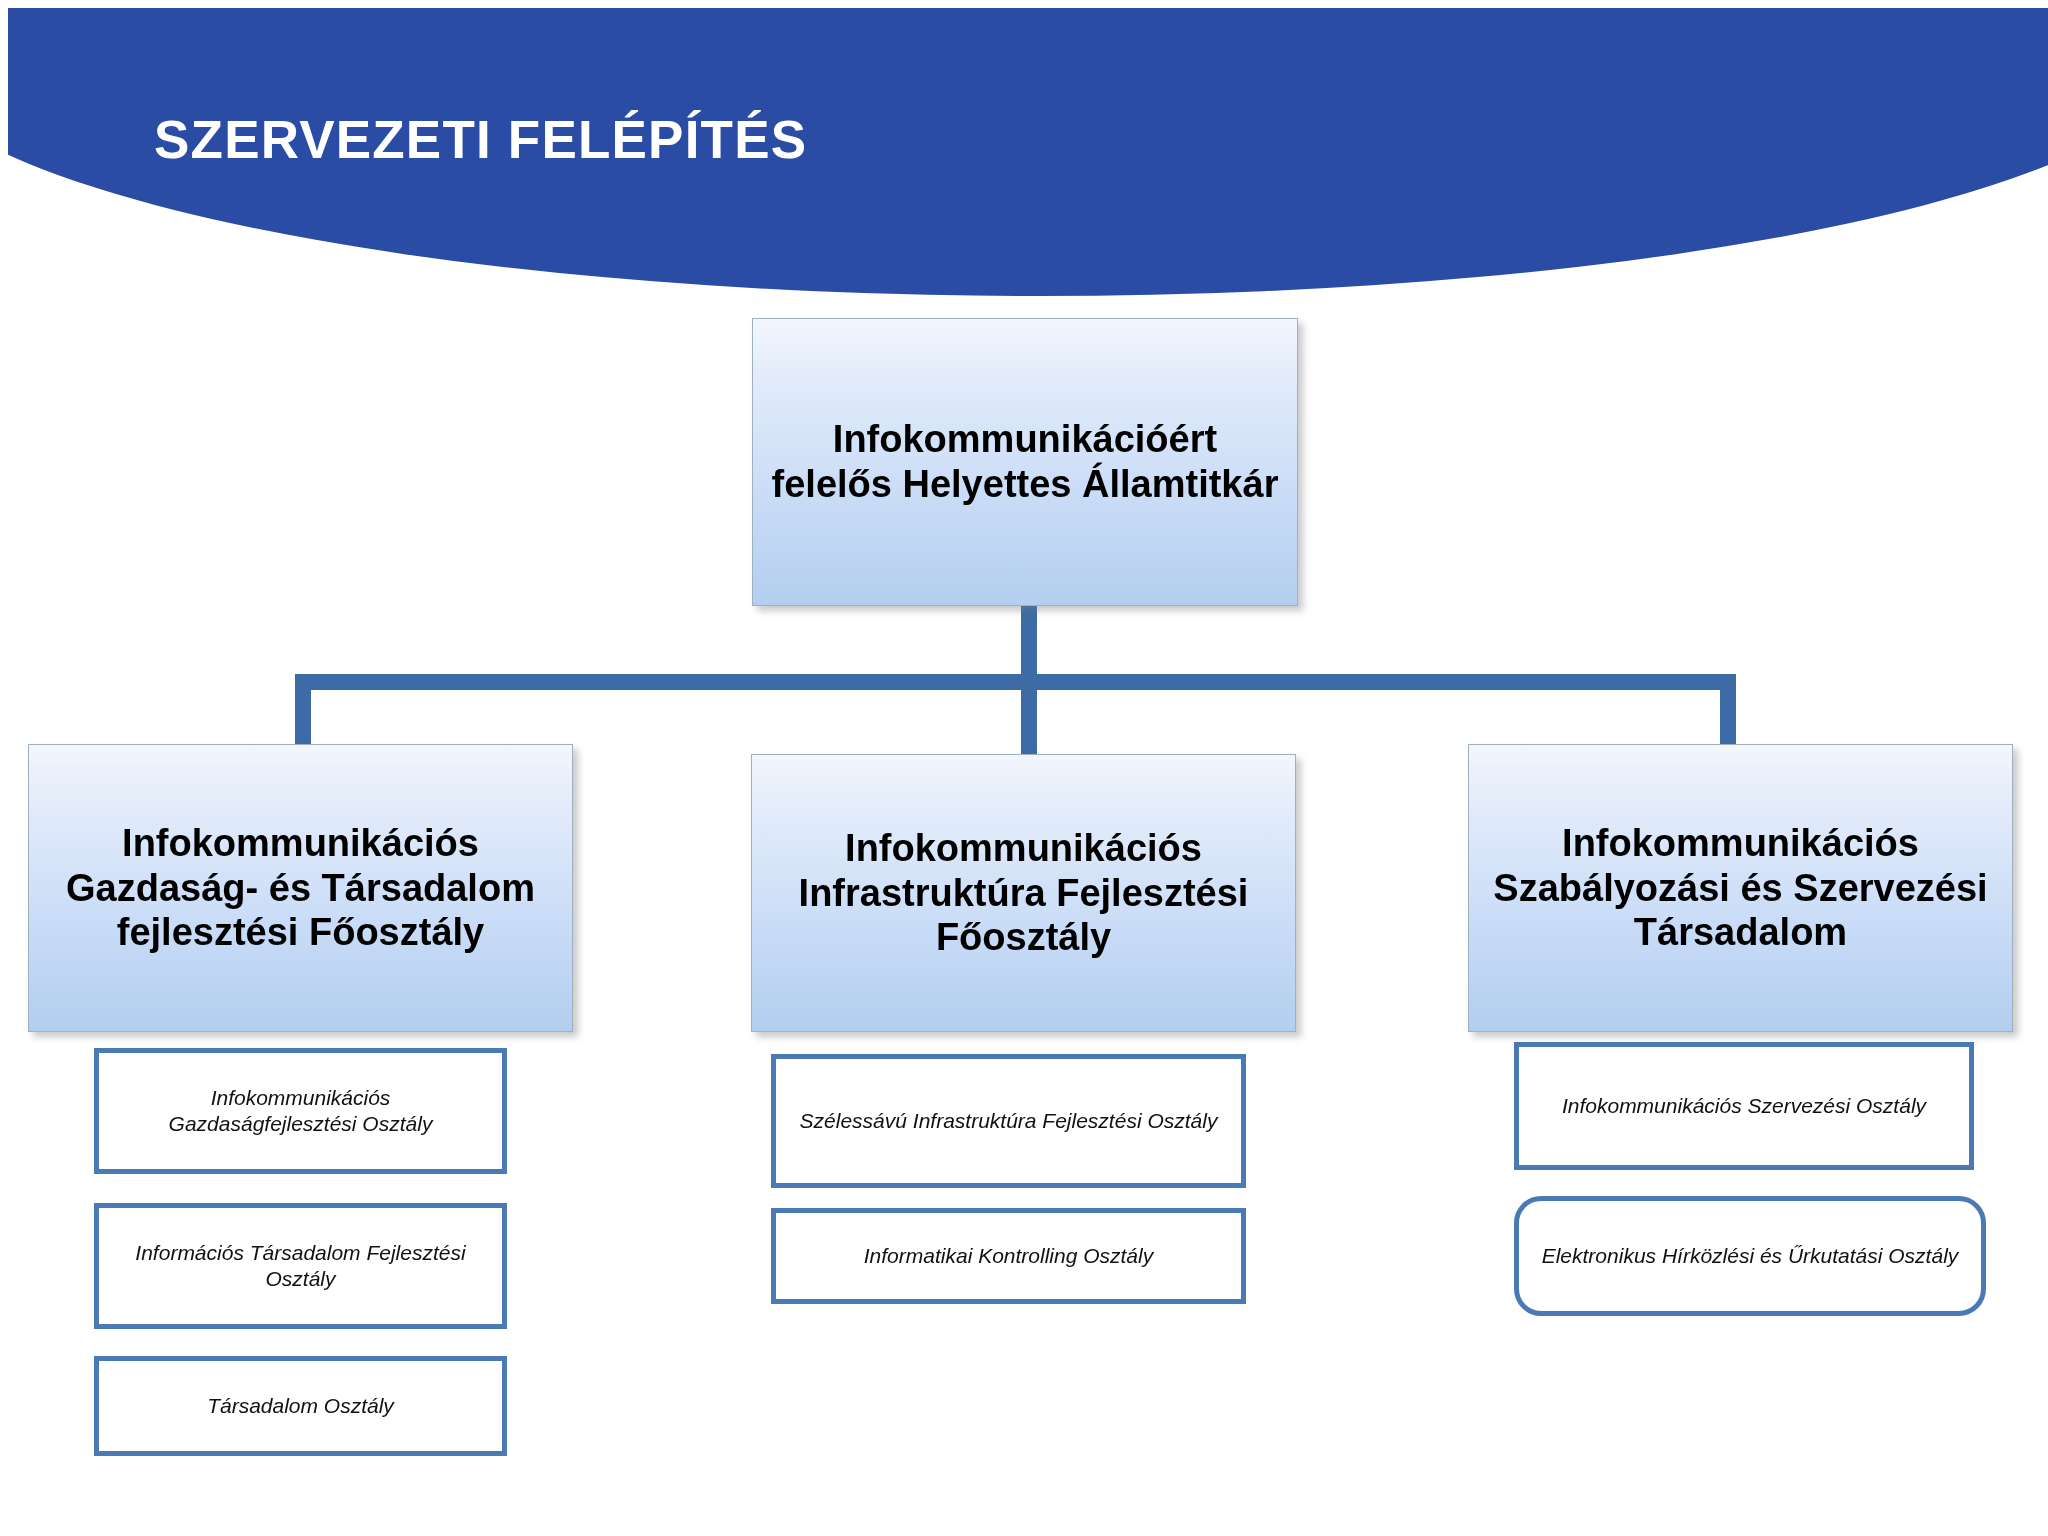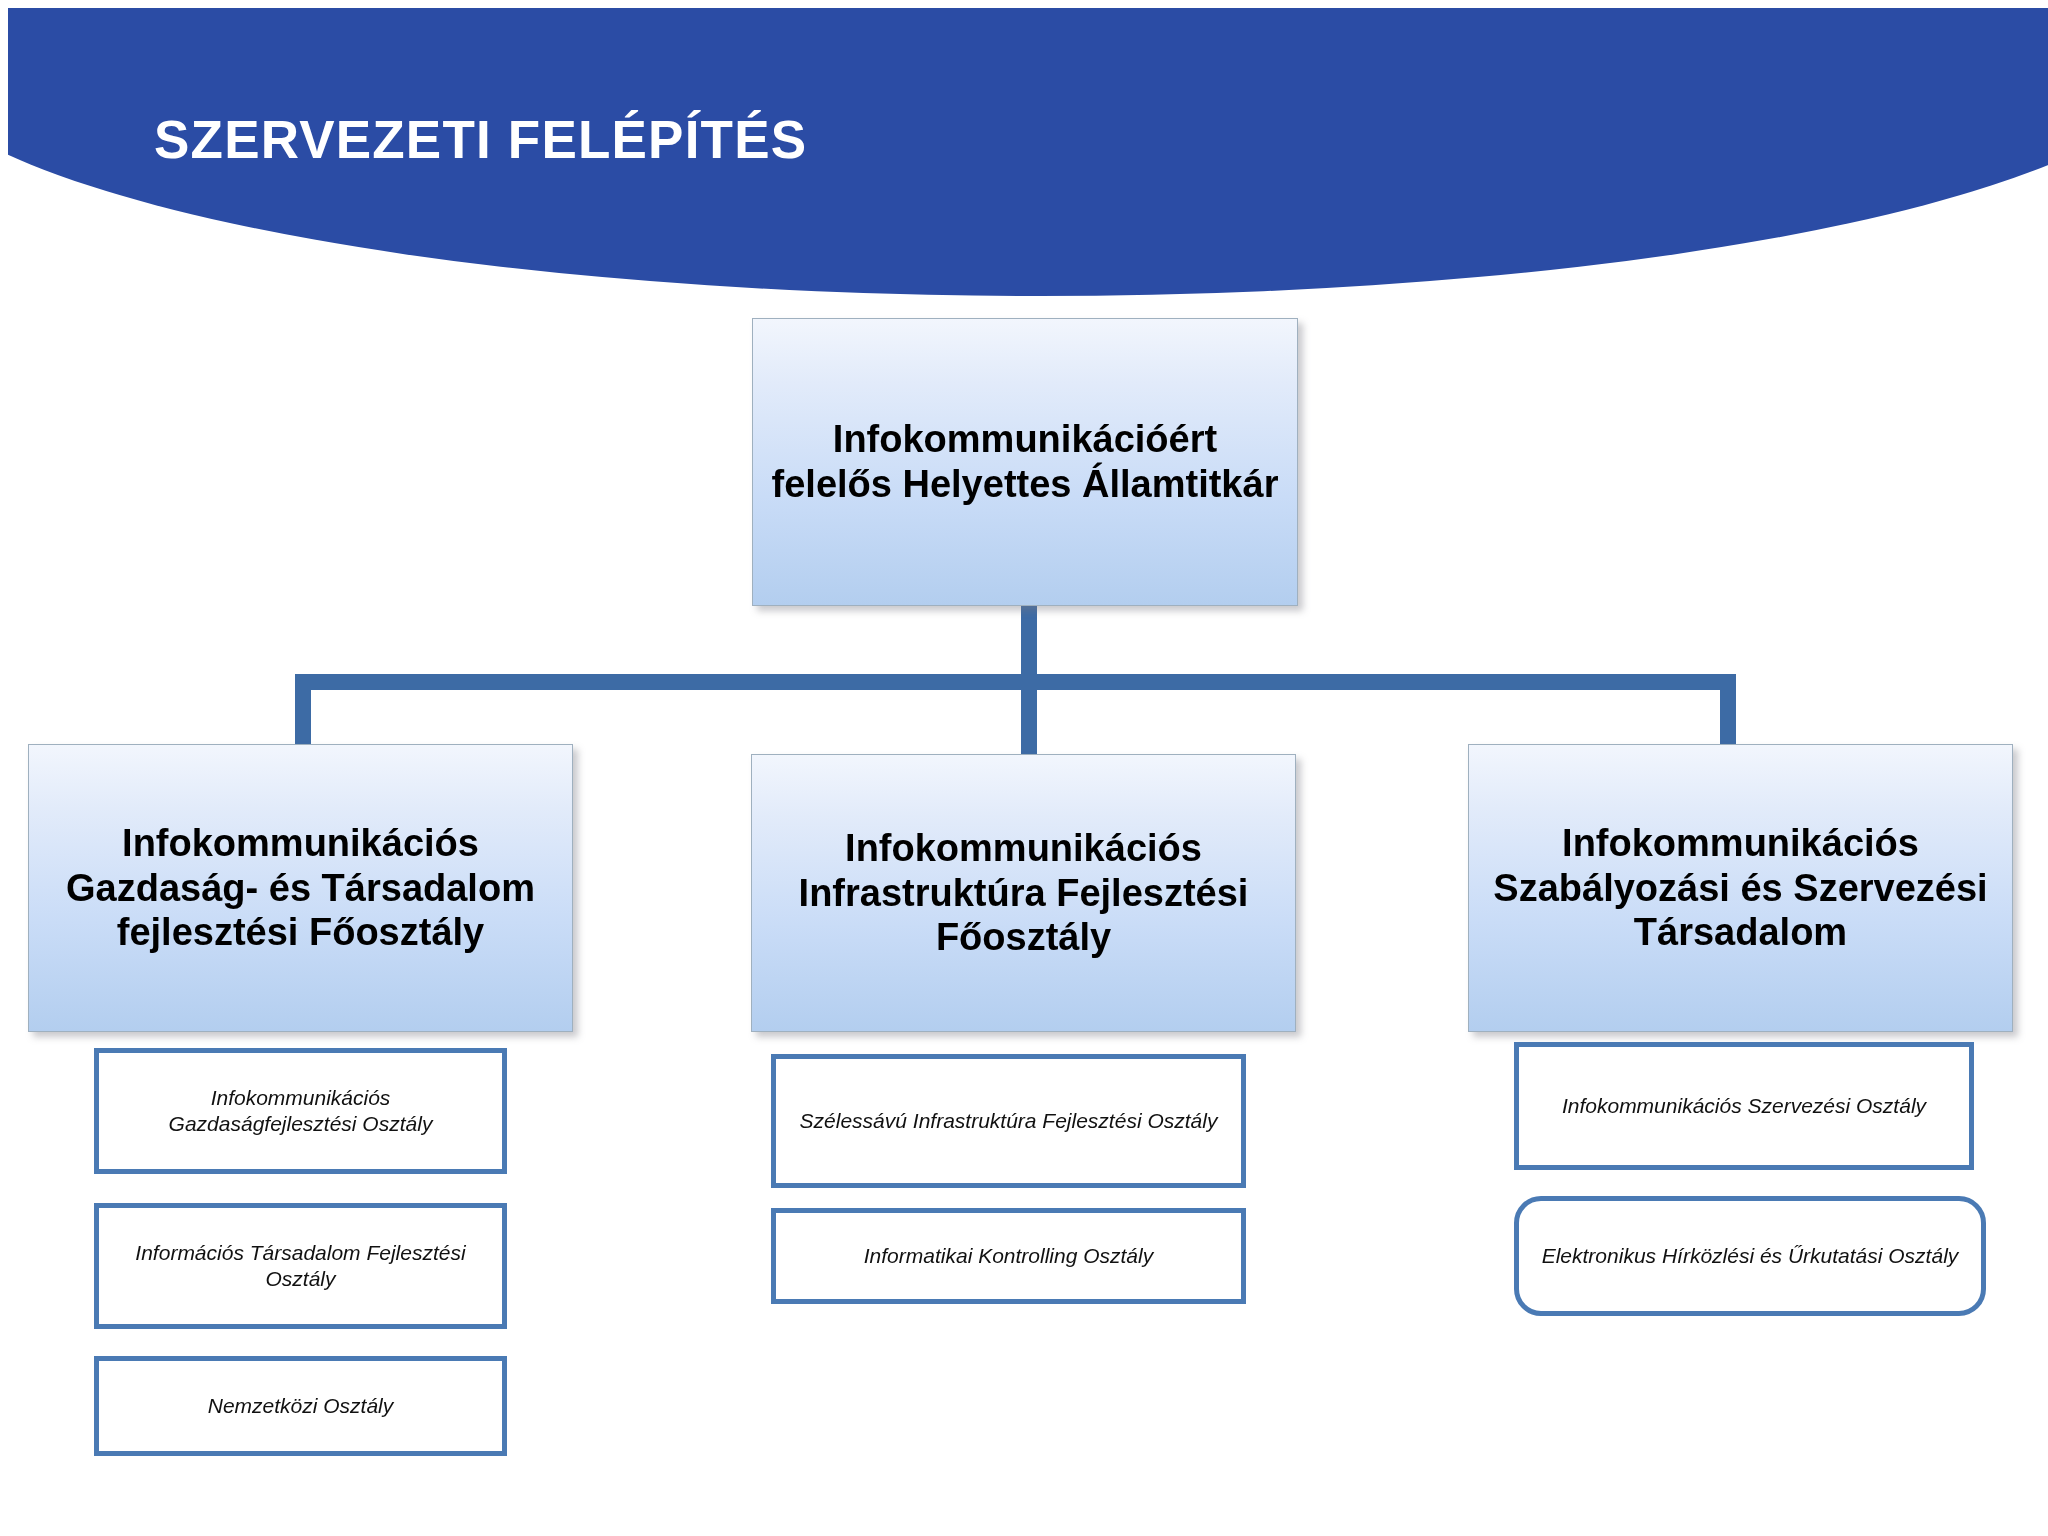--- a/index.html
+++ b/index.html
@@ -141,21 +141,21 @@
     <div class="node-label">Infokommunikációs Szabályozási és Szervezési Társadalom</div>
   </div>
 
   <div class="sub" id="sub-0-0">
     <div class="sub-label">Infokommunikációs Gazdaságfejlesztési Osztály</div>
   </div>
   <div class="sub" id="sub-0-1">
     <div class="sub-label">Információs Társadalom Fejlesztési Osztály</div>
   </div>
   <div class="sub" id="sub-0-2">
-    <div class="sub-label">Nemzetközi Osztály</div>
+    <div class="sub-label">Társadalom Osztály</div>
   </div>
 
   <div class="sub" id="sub-1-0">
     <div class="sub-label">Szélessávú Infrastruktúra Fejlesztési Osztály</div>
   </div>
   <div class="sub" id="sub-1-1">
     <div class="sub-label">Informatikai Kontrolling Osztály</div>
   </div>
 
   <div class="sub" id="sub-2-0">

